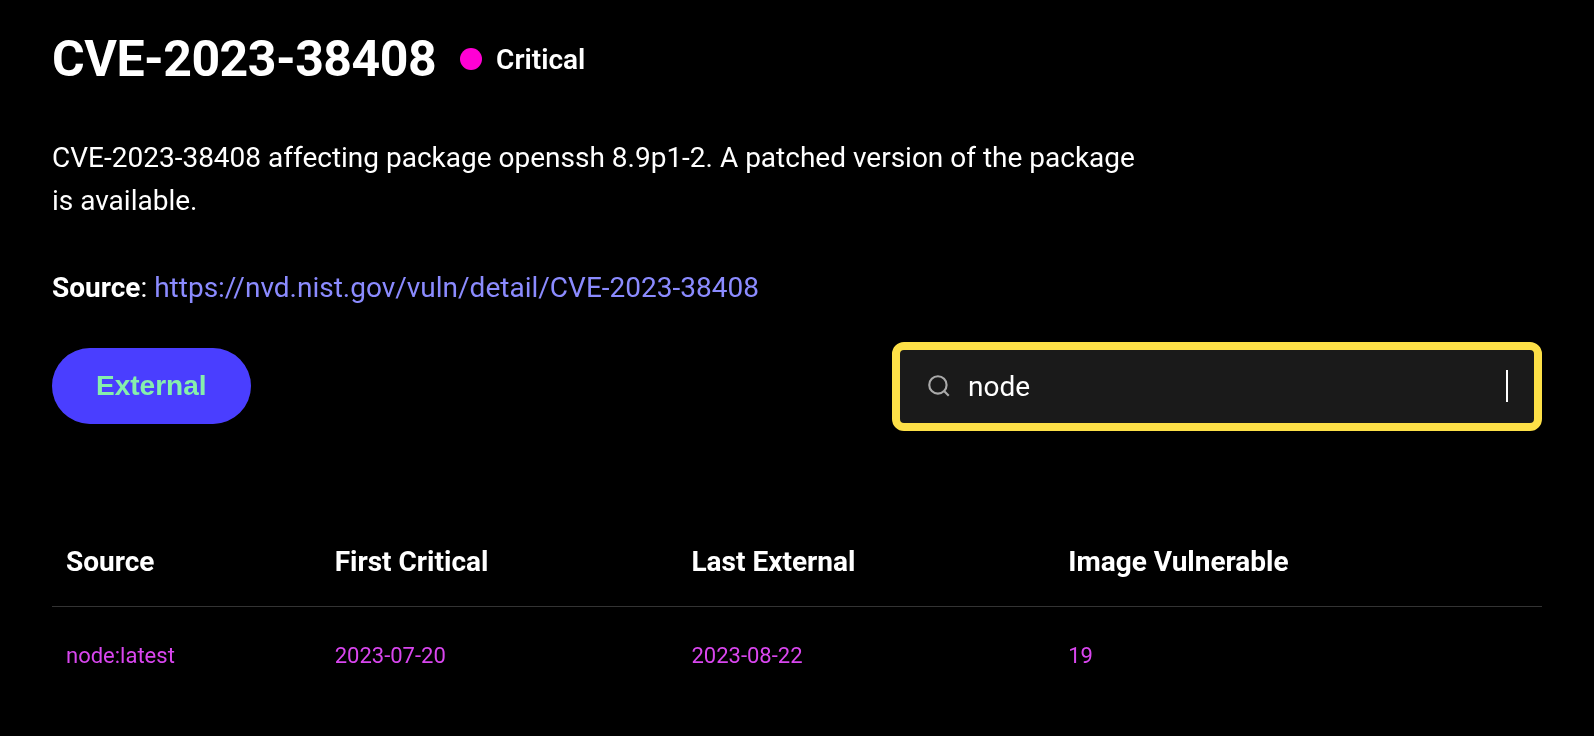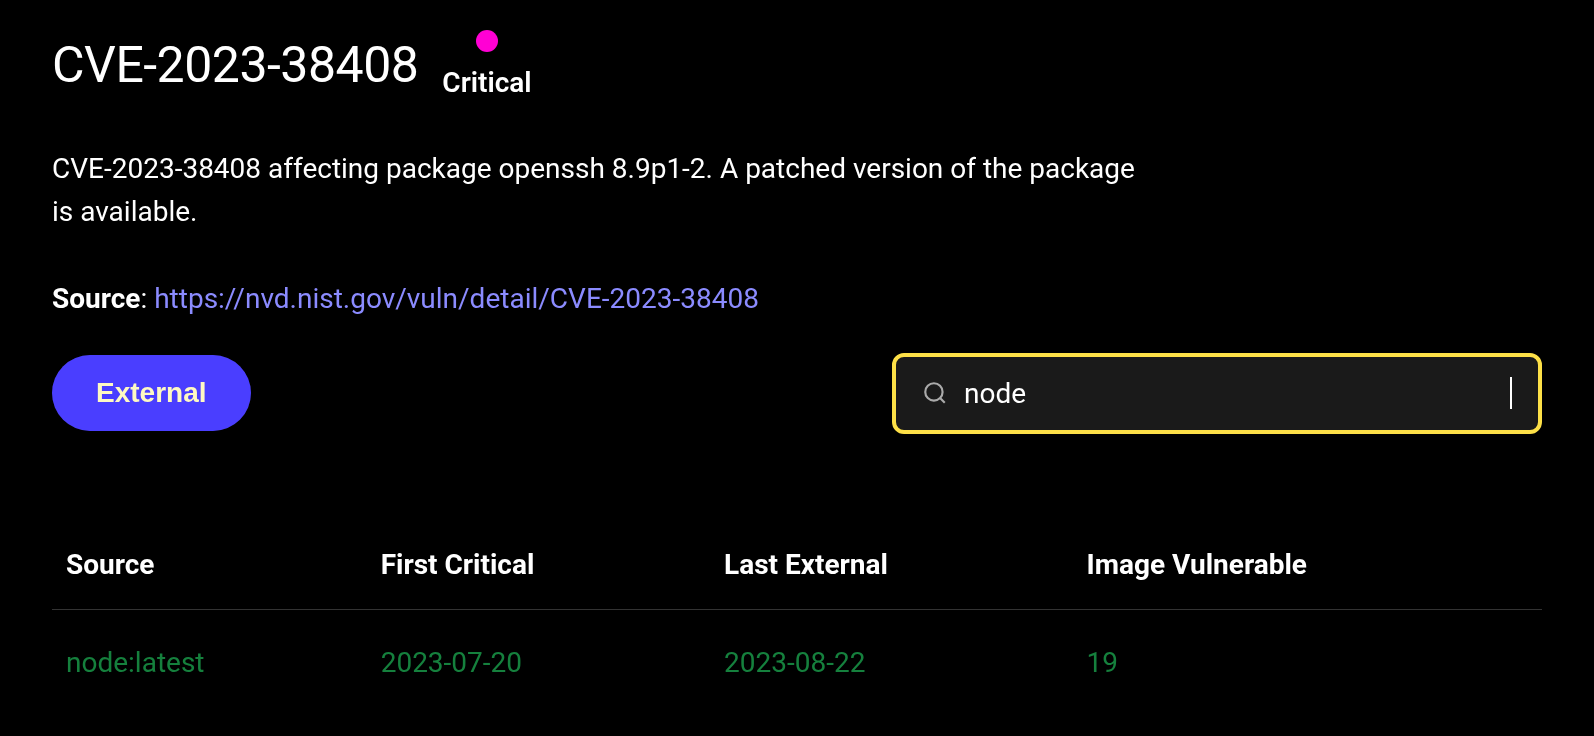--- a/index.html
+++ b/index.html
@@ -16,28 +16,27 @@
       height: 736px;
     }
     .header {
       display: flex;
       align-items: center;
       gap: 24px;
       margin-bottom: 48px;
     }
     .title {
       font-size: 50px;
-      font-weight: 400;
+      font-weight: 700;
       letter-spacing: -0.5px;
     }
     .severity {
       display: flex;
       align-items: center;
       gap: 14px;
-      flex-direction: column;
     }
     .severity-dot {
       width: 22px;
       height: 22px;
       border-radius: 50%;
       background: #ff00d4;
     }
     .severity-label {
       font-size: 28px;
       font-weight: 600;
@@ -77,27 +76,27 @@
       font-size: 28px;
       font-weight: 600;
       border-radius: 50px;
       cursor: pointer;
       border: none;
       background: transparent;
       color: #888;
     }
     .tab.active {
       background: #4a3eff;
-      color: #fef9c3;
+      color: #86efac;
     }
     .search-wrapper {
       display: flex;
       align-items: center;
       background: #1a1a1a;
-      border: 4px solid #fde047;
+      border: 8px solid #fde047;
       border-radius: 12px;
       padding: 20px 26px;
       width: 650px;
       gap: 16px;
     }
     .search-icon-svg {
       width: 26px;
       height: 26px;
       stroke: #aaa;
       fill: none;
@@ -124,23 +123,23 @@
       border-collapse: collapse;
     }
     th {
       text-align: left;
       font-size: 28px;
       font-weight: 700;
       padding: 14px 14px 28px 14px;
       border-bottom: 1px solid #333;
     }
     td {
-      font-size: 28px;
+      font-size: 22px;
       padding: 36px 14px 14px 14px;
-      color: #15803d;
+      color: #d946ef;
     }
   </style>
 </head>
 <body>
 
 <div class="header">
   <h1 class="title">CVE-2023-38408</h1>
   <div class="severity">
     <span class="severity-dot"></span>
     <span class="severity-label">Critical</span>

